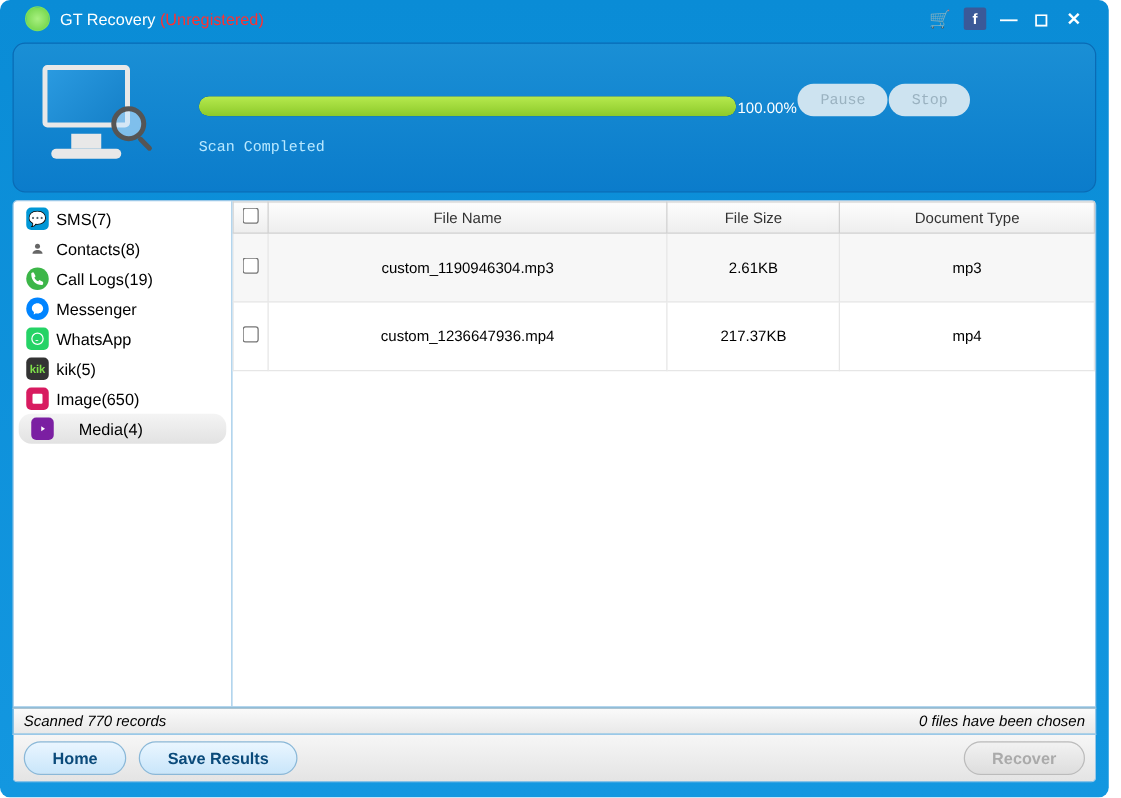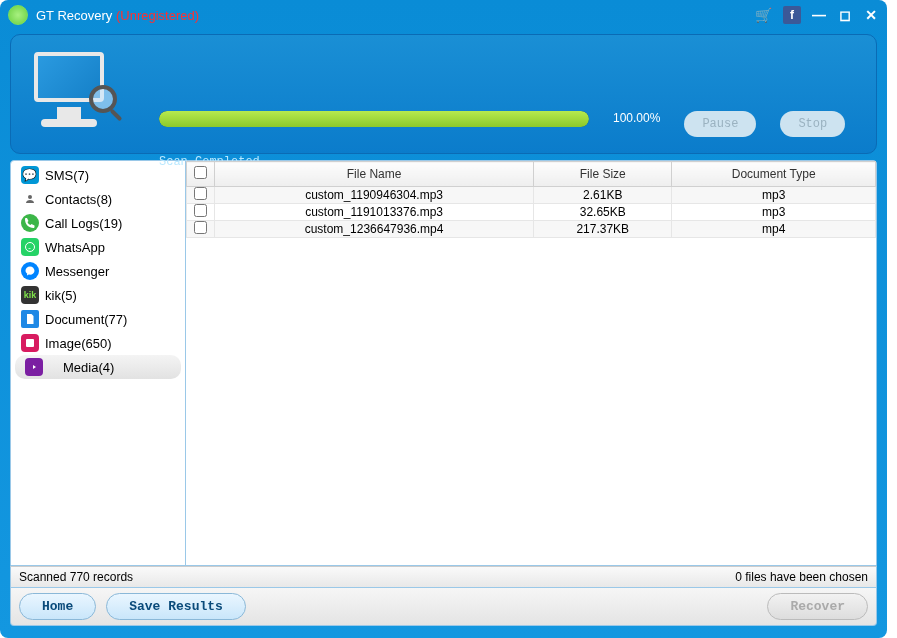--- a/index.html
+++ b/index.html
@@ -4,21 +4,21 @@
 <style>
   * { margin: 0; padding: 0; box-sizing: border-box; font-family: Arial, sans-serif; }
   body { background: #fff; width: 897px; height: 638px; overflow: hidden; }
   .app-window {
     width: 887px; height: 638px;
     background: linear-gradient(to bottom, #0a8cd6, #1397e0);
     border-radius: 8px;
     overflow: hidden;
   }
   .title-bar {
-    height: 30px; display: flex; align-items: center; padding: 0 8px;
+    height: 30px; display: flex; align-items: center; padding: 0 20px;
     color: #fff; font-size: 13px;
   }
   .logo-icon {
     width: 20px; height: 20px; border-radius: 50%;
     border: 1.5px solid #7de05a; margin-right: 8px;
     display: flex; align-items: center; justify-content: center;
     background: radial-gradient(circle, #a8f080, #6ad040);
   }
   .title-text { color: #fff; }
   .unregistered { color: #ff3030; }
@@ -53,21 +53,21 @@
   .magnifier {
     width: 28px; height: 28px; border: 4px solid #555; border-radius: 50%;
     background: rgba(200,230,255,0.6);
     position: absolute; bottom: 24px; right: 2px;
   }
   .magnifier::after {
     content: ''; position: absolute; width: 14px; height: 4px; background: #555;
     bottom: -8px; right: -10px; transform: rotate(45deg); border-radius: 2px;
   }
   .progress-section { flex: 1; padding-top: 20px; }
-  .progress-row { display: flex; align-items: flex-start; gap: 24px; margin-top: 44px; }
+  .progress-row { display: flex; align-items: flex-end; gap: 1px; }
   .progress-bar-container {
     flex: 1; max-width: 430px; height: 16px; background: #0a6bb5; border-radius: 8px;
     overflow: hidden; box-shadow: inset 0 1px 3px rgba(0,0,0,0.25);
   }
   .progress-bar-fill {
     height: 100%; width: 100%;
     background: linear-gradient(to bottom, #b6ea4e, #8cc92a);
     border-radius: 8px;
   }
   .progress-pct { color: #fff; font-size: 12px; }
@@ -110,45 +110,45 @@
   .ci-image { background: #d81b60; }
   .ci-media { background: #7b1fa2; }
   
   .table-panel { flex: 1; overflow: auto; }
   table { width: 100%; border-collapse: collapse; font-size: 12px; }
   thead th {
     background: linear-gradient(to bottom, #fdfdfd, #eee);
     border: 1px solid #d0d0d0; padding: 4px 6px; font-weight: normal; color: #333;
   }
   thead th:first-child { width: 28px; }
-  tbody td { border: 1px solid #e6e6e6; padding: 0 6px; text-align: center; }
+  tbody td { border: 1px solid #e6e6e6; padding: 19px 6px; text-align: center; }
   tbody tr:nth-child(odd) { background: #f7f7f7; }
   tbody tr:nth-child(even) { background: #fff; }
   td.checkbox-cell, th.checkbox-cell { text-align: center; width:28px; }
   input[type=checkbox] { cursor: pointer; }
   
   .status-bar {
     background: linear-gradient(to bottom, #fafafa, #e8e8e8);
     margin: 0 10px; height: 22px; display: flex; align-items: center;
     padding: 0 8px; font-family: "Courier New", monospace; font-size: 12px;
-    border: 1px solid #9ac8e8; border-top: 1px solid #ccc;
+    border: 1px solid #9ac8e8; border-top: 1px solid #ccc; font-style: italic;
   }
   .status-right { margin-left: auto; text-align: center; }
   
   .footer-bar {
     background: linear-gradient(to bottom, #f6f6f6, #e4e4e4);
     margin: 0 10px 10px 10px; height: 38px; display: flex; align-items: center;
     padding: 0 8px; gap: 10px; border: 1px solid #9ac8e8; border-top: none;
     border-radius: 0 0 4px 4px;
   }
   .footer-btn {
     padding: 5px 22px; border-radius: 14px;
     border: 1px solid #8ab8d8;
     background: linear-gradient(to bottom, #eaf6ff, #c9e6fa);
-    font-family: Liberation Mono, monospace; font-size: 13px; font-weight: bold;
+    font-family: Liberation Sans, sans-serif; font-size: 13px; font-weight: bold;
     color: #0a4a7a; cursor: pointer;
   }
   .footer-btn.disabled {
     color: #aaa; background: linear-gradient(to bottom, #f2f2f2, #ddd);
     border-color: #bbb; cursor: default;
   }
   .footer-right { margin-left: auto; }
 </style>
 </head>
 <body>
@@ -207,47 +207,39 @@
         </div>
         <div class="sidebar-item">
           <span class="cat-icon ci-calls">
             <svg viewBox="0 0 24 24" fill="#fff">
               <path d="M6 2l3 6-2 2c1 3 3 5 6 6l2-2 6 3v3c0 1-1 2-2 2C9 22 2 15 2 4c0-1 1-2 2-2h2z"></path>
             </svg>
           </span>
           <span>Call Logs(19)</span>
         </div>
         <div class="sidebar-item">
+          <span class="cat-icon ci-messenger">
+            <svg viewBox="0 0 24 24" fill="#fff">
+              <path d="M12 3C7 3 3 6.5 3 11c0 2.5 1.3 4.7 3.3 6.2L6 21l3.5-1.8c.8.2 1.6.3 2.5.3 5 0 9-3.5 9-8S17 3 12 3z"></path>
+            </svg>
+          </span>
+          <span>Messenger</span>
+        </div>
+        <div class="sidebar-item">
           <span class="cat-icon ci-whatsapp">
             <svg viewBox="0 0 24 24" fill="#fff">
               <circle cx="12" cy="12" r="9" fill="none" stroke="#fff" stroke-width="2"></circle>
               <path d="M8 14c2 2 4 2 6 0"></path>
             </svg>
           </span>
           <span>WhatsApp</span>
         </div>
         <div class="sidebar-item">
-          <span class="cat-icon ci-messenger">
-            <svg viewBox="0 0 24 24" fill="#fff">
-              <path d="M12 3C7 3 3 6.5 3 11c0 2.5 1.3 4.7 3.3 6.2L6 21l3.5-1.8c.8.2 1.6.3 2.5.3 5 0 9-3.5 9-8S17 3 12 3z"></path>
-            </svg>
-          </span>
-          <span>Messenger</span>
-        </div>
-        <div class="sidebar-item">
           <span class="cat-icon ci-kik" style="font-size:9px;font-weight:bold;color:#7fe04a">kik</span>
           <span>kik(5)</span>
-        </div>
-        <div class="sidebar-item">
-          <span class="cat-icon ci-document">
-            <svg viewBox="0 0 24 24" fill="#fff">
-              <path d="M6 2h9l4 4v16H6z"></path>
-            </svg>
-          </span>
-          <span>Document(77)</span>
         </div>
         <div class="sidebar-item">
           <span class="cat-icon ci-image">
             <svg viewBox="0 0 24 24" fill="#fff">
               <rect x="4" y="4" width="16" height="16" rx="2"></rect>
             </svg>
           </span>
           <span>Image(650)</span>
         </div>
         <div class="sidebar-item selected">
@@ -273,26 +265,20 @@
         </thead>
         <tbody id="table-body">
             <tr>
               <td class="checkbox-cell"><input type="checkbox" style=""></td>
               <td>custom_1190946304.mp3</td>
               <td>2.61KB</td>
               <td>mp3</td>
             </tr>
             <tr>
               <td class="checkbox-cell"><input type="checkbox" style=""></td>
-              <td>custom_1191013376.mp3</td>
-              <td>32.65KB</td>
-              <td>mp3</td>
-            </tr>
-            <tr>
-              <td class="checkbox-cell"><input type="checkbox" style=""></td>
               <td>custom_1236647936.mp4</td>
               <td>217.37KB</td>
               <td>mp4</td>
             </tr>
           </tbody>
       </table>
     </div>
   </div>
 
   <div class="status-bar">

